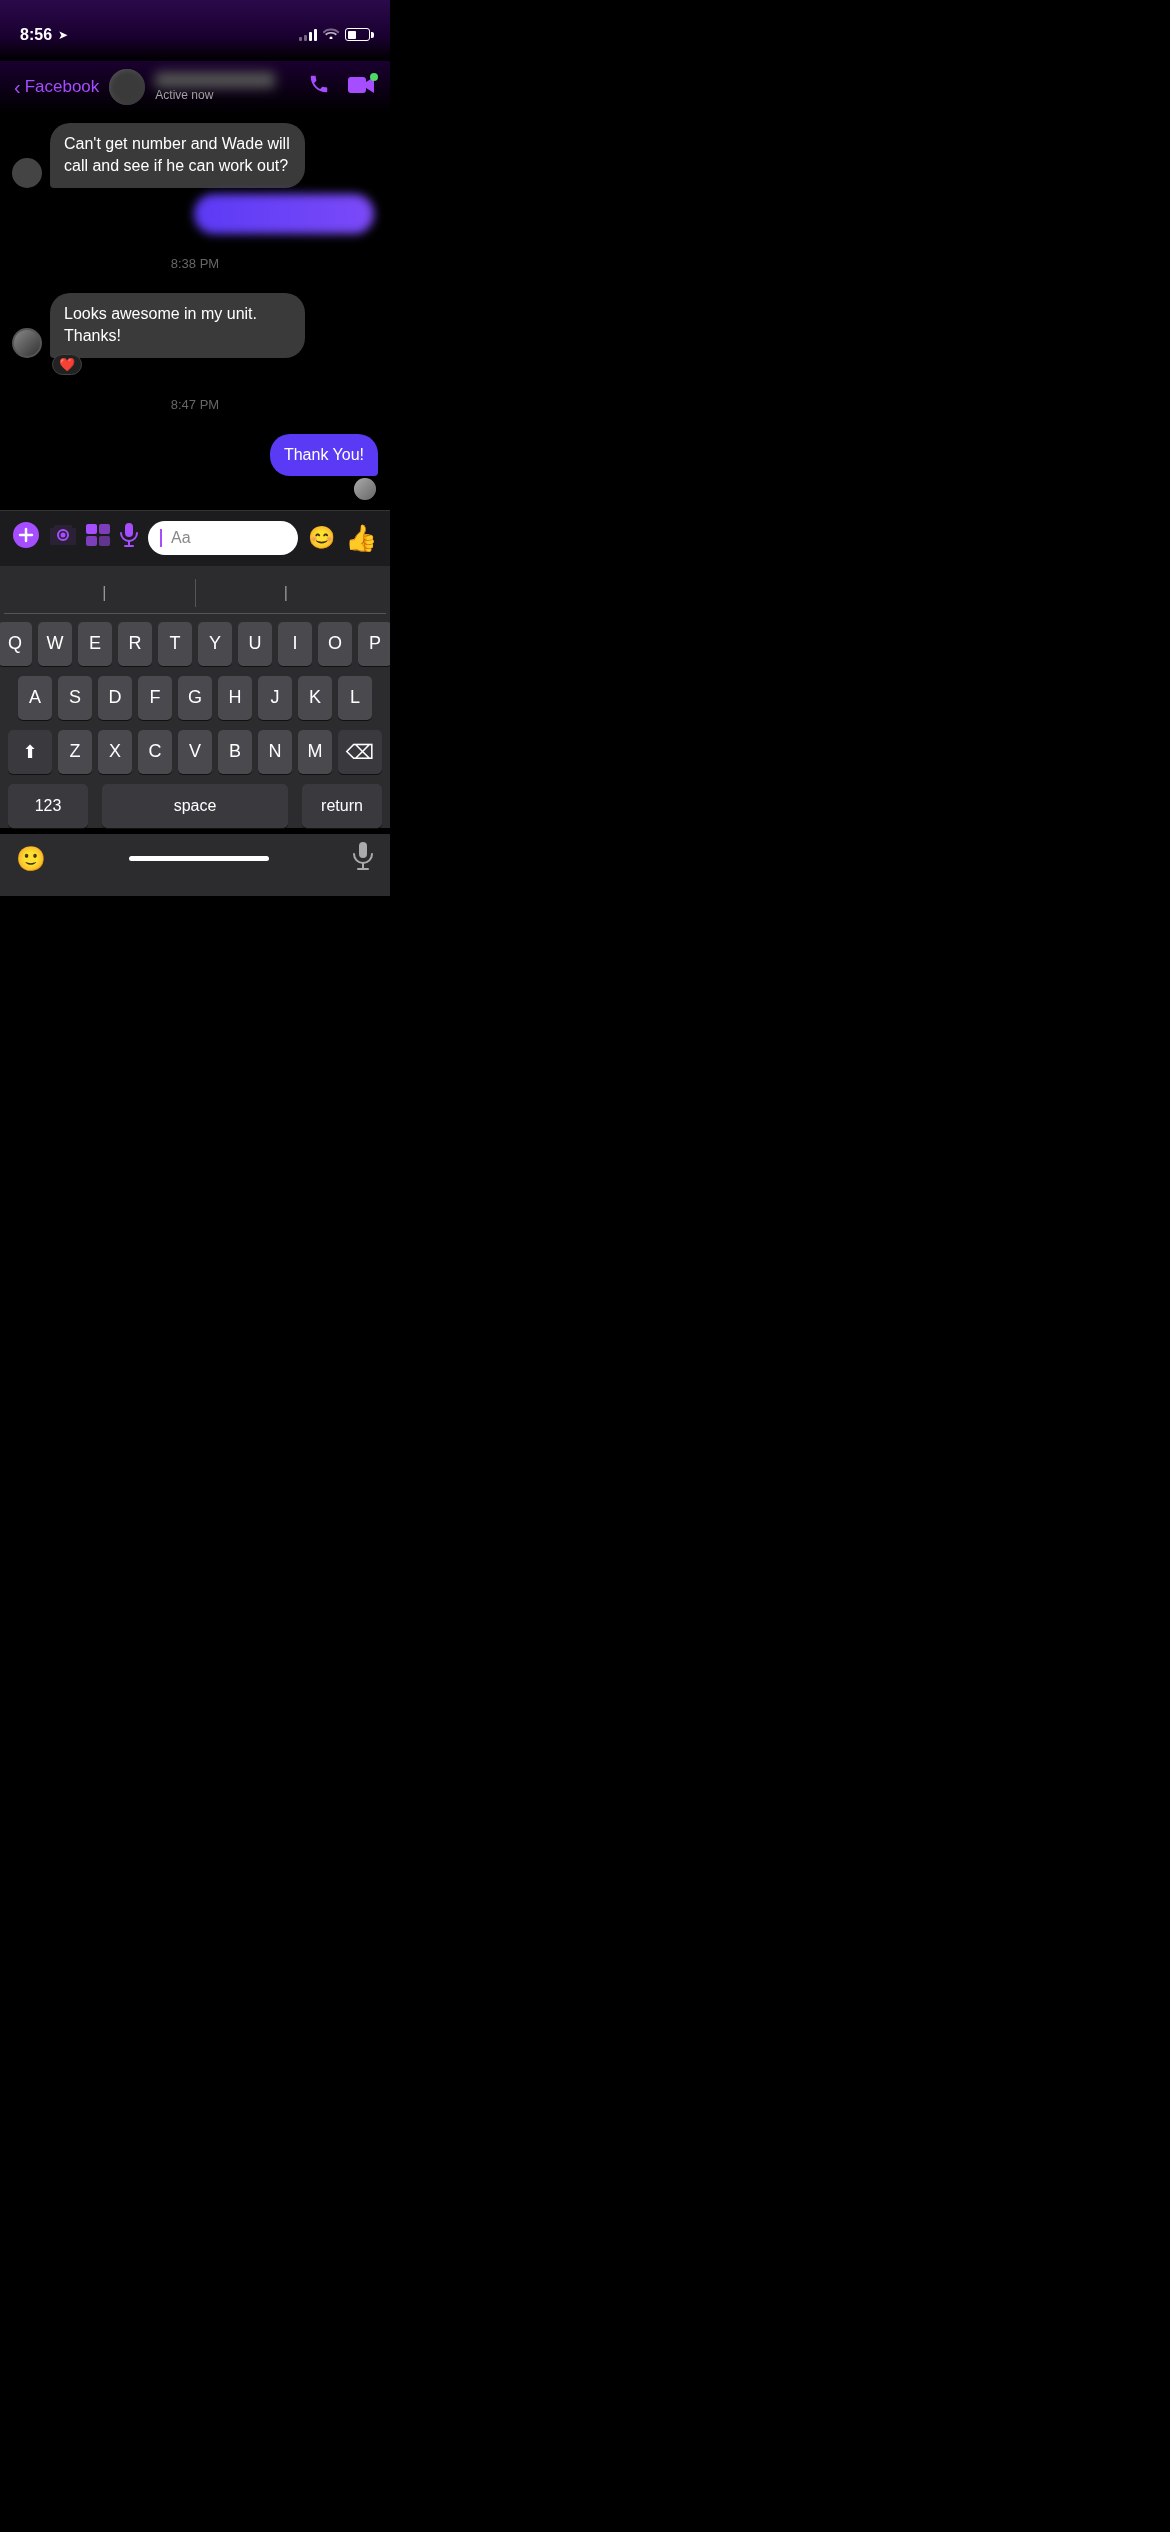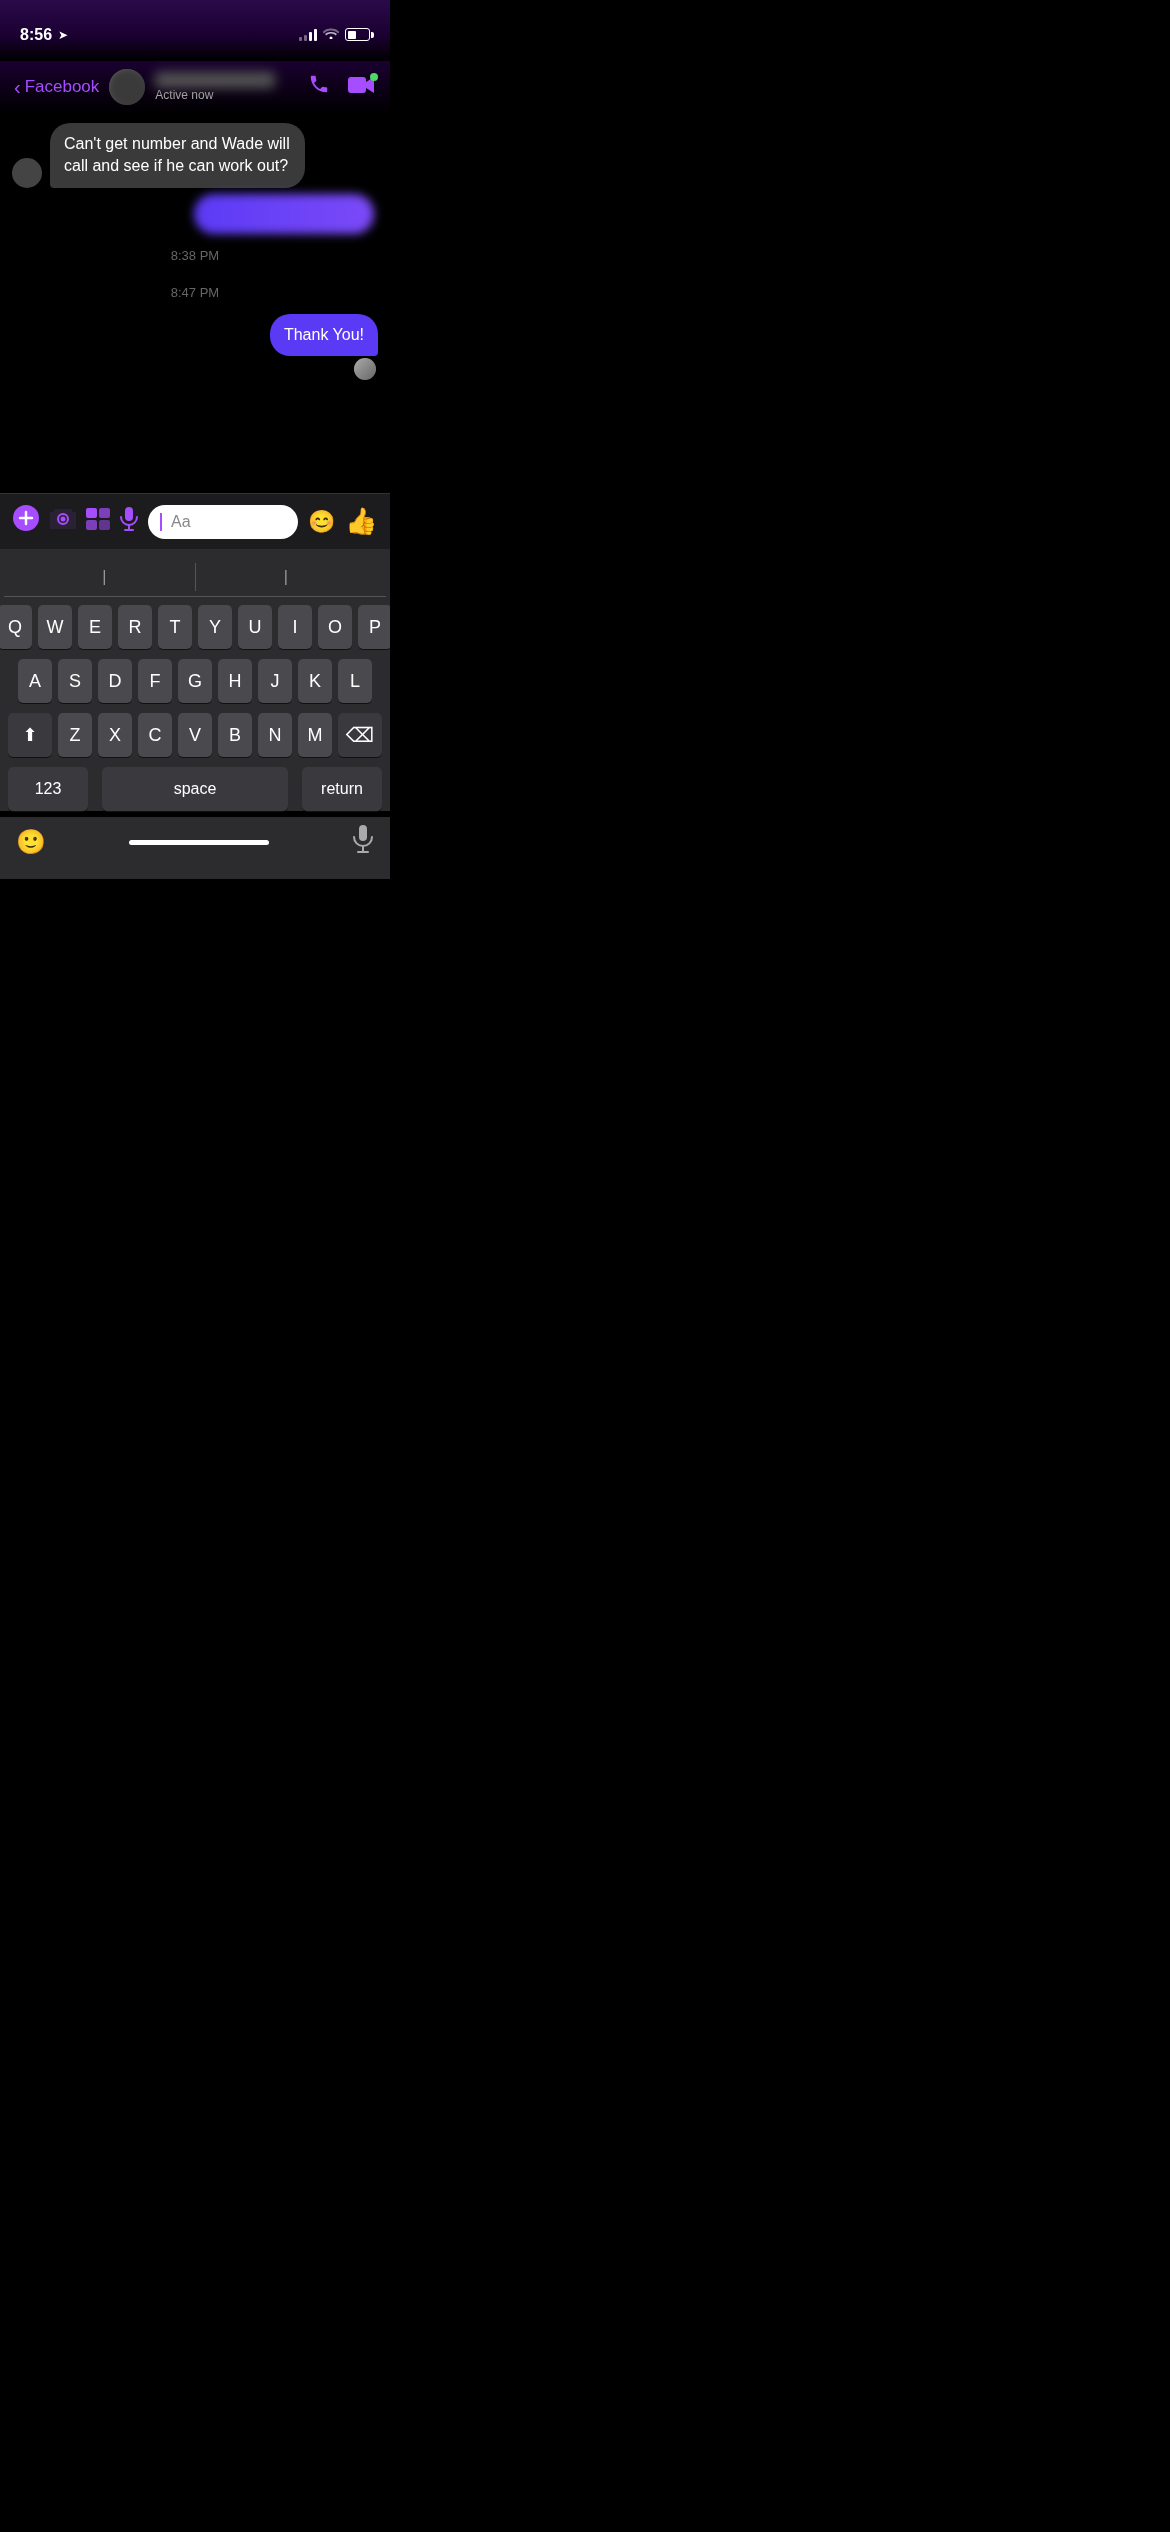--- a/index.html
+++ b/index.html
@@ -209,21 +209,21 @@
     }
     .msg-bubble.sent {
       background: #5b3af5;
       color: #fff;
       border-bottom-right-radius: 4px;
     }
     .timestamp {
       text-align: center;
       color: #666;
       font-size: 13px;
-      margin: 8px 0;
+      margin: 16px 0;
     }
     .reaction {
       display: flex;
       justify-content: flex-start;
       margin-top: -4px;
       margin-left: 40px;
     }
     .reaction-badge {
       background: #222;
       border: 1.5px solid #444;
@@ -456,20 +456,33 @@
   </div>
 
   <div style="display:flex; justify-content:flex-end; margin-right:4px;">
     <div class="blurred-msg"></div>
   </div>
 
   <div class="timestamp">
     <span>8:38 PM</span>
   </div>
 
+  <div style="display:flex; flex-direction:column;">
+    <div class="message-received">
+      <div class="msg-avatar" style="background:#555; border-radius:50%; width:30px; height:30px; display:flex; align-items:center; justify-content:center;">
+        <div style="width:26px;height:26px;border-radius:50%;background:linear-gradient(135deg,#888,#333);"></div>
+      </div>
+      <div class="msg-bubble received">
+        <span>Looks awesome in my unit.  Thanks!</span>
+      </div>
+    </div>
+    <div class="reaction">
+      <span class="reaction-badge">❤️</span>
+    </div>
+  </div>
 
   <div class="timestamp">
     <span>8:47 PM</span>
   </div>
 
   <div style="display:flex; flex-direction:column; align-items:flex-end;">
     <div class="msg-bubble sent">
       <span>Thank You!</span>
     </div>
     <div class="sent-avatar-row">

